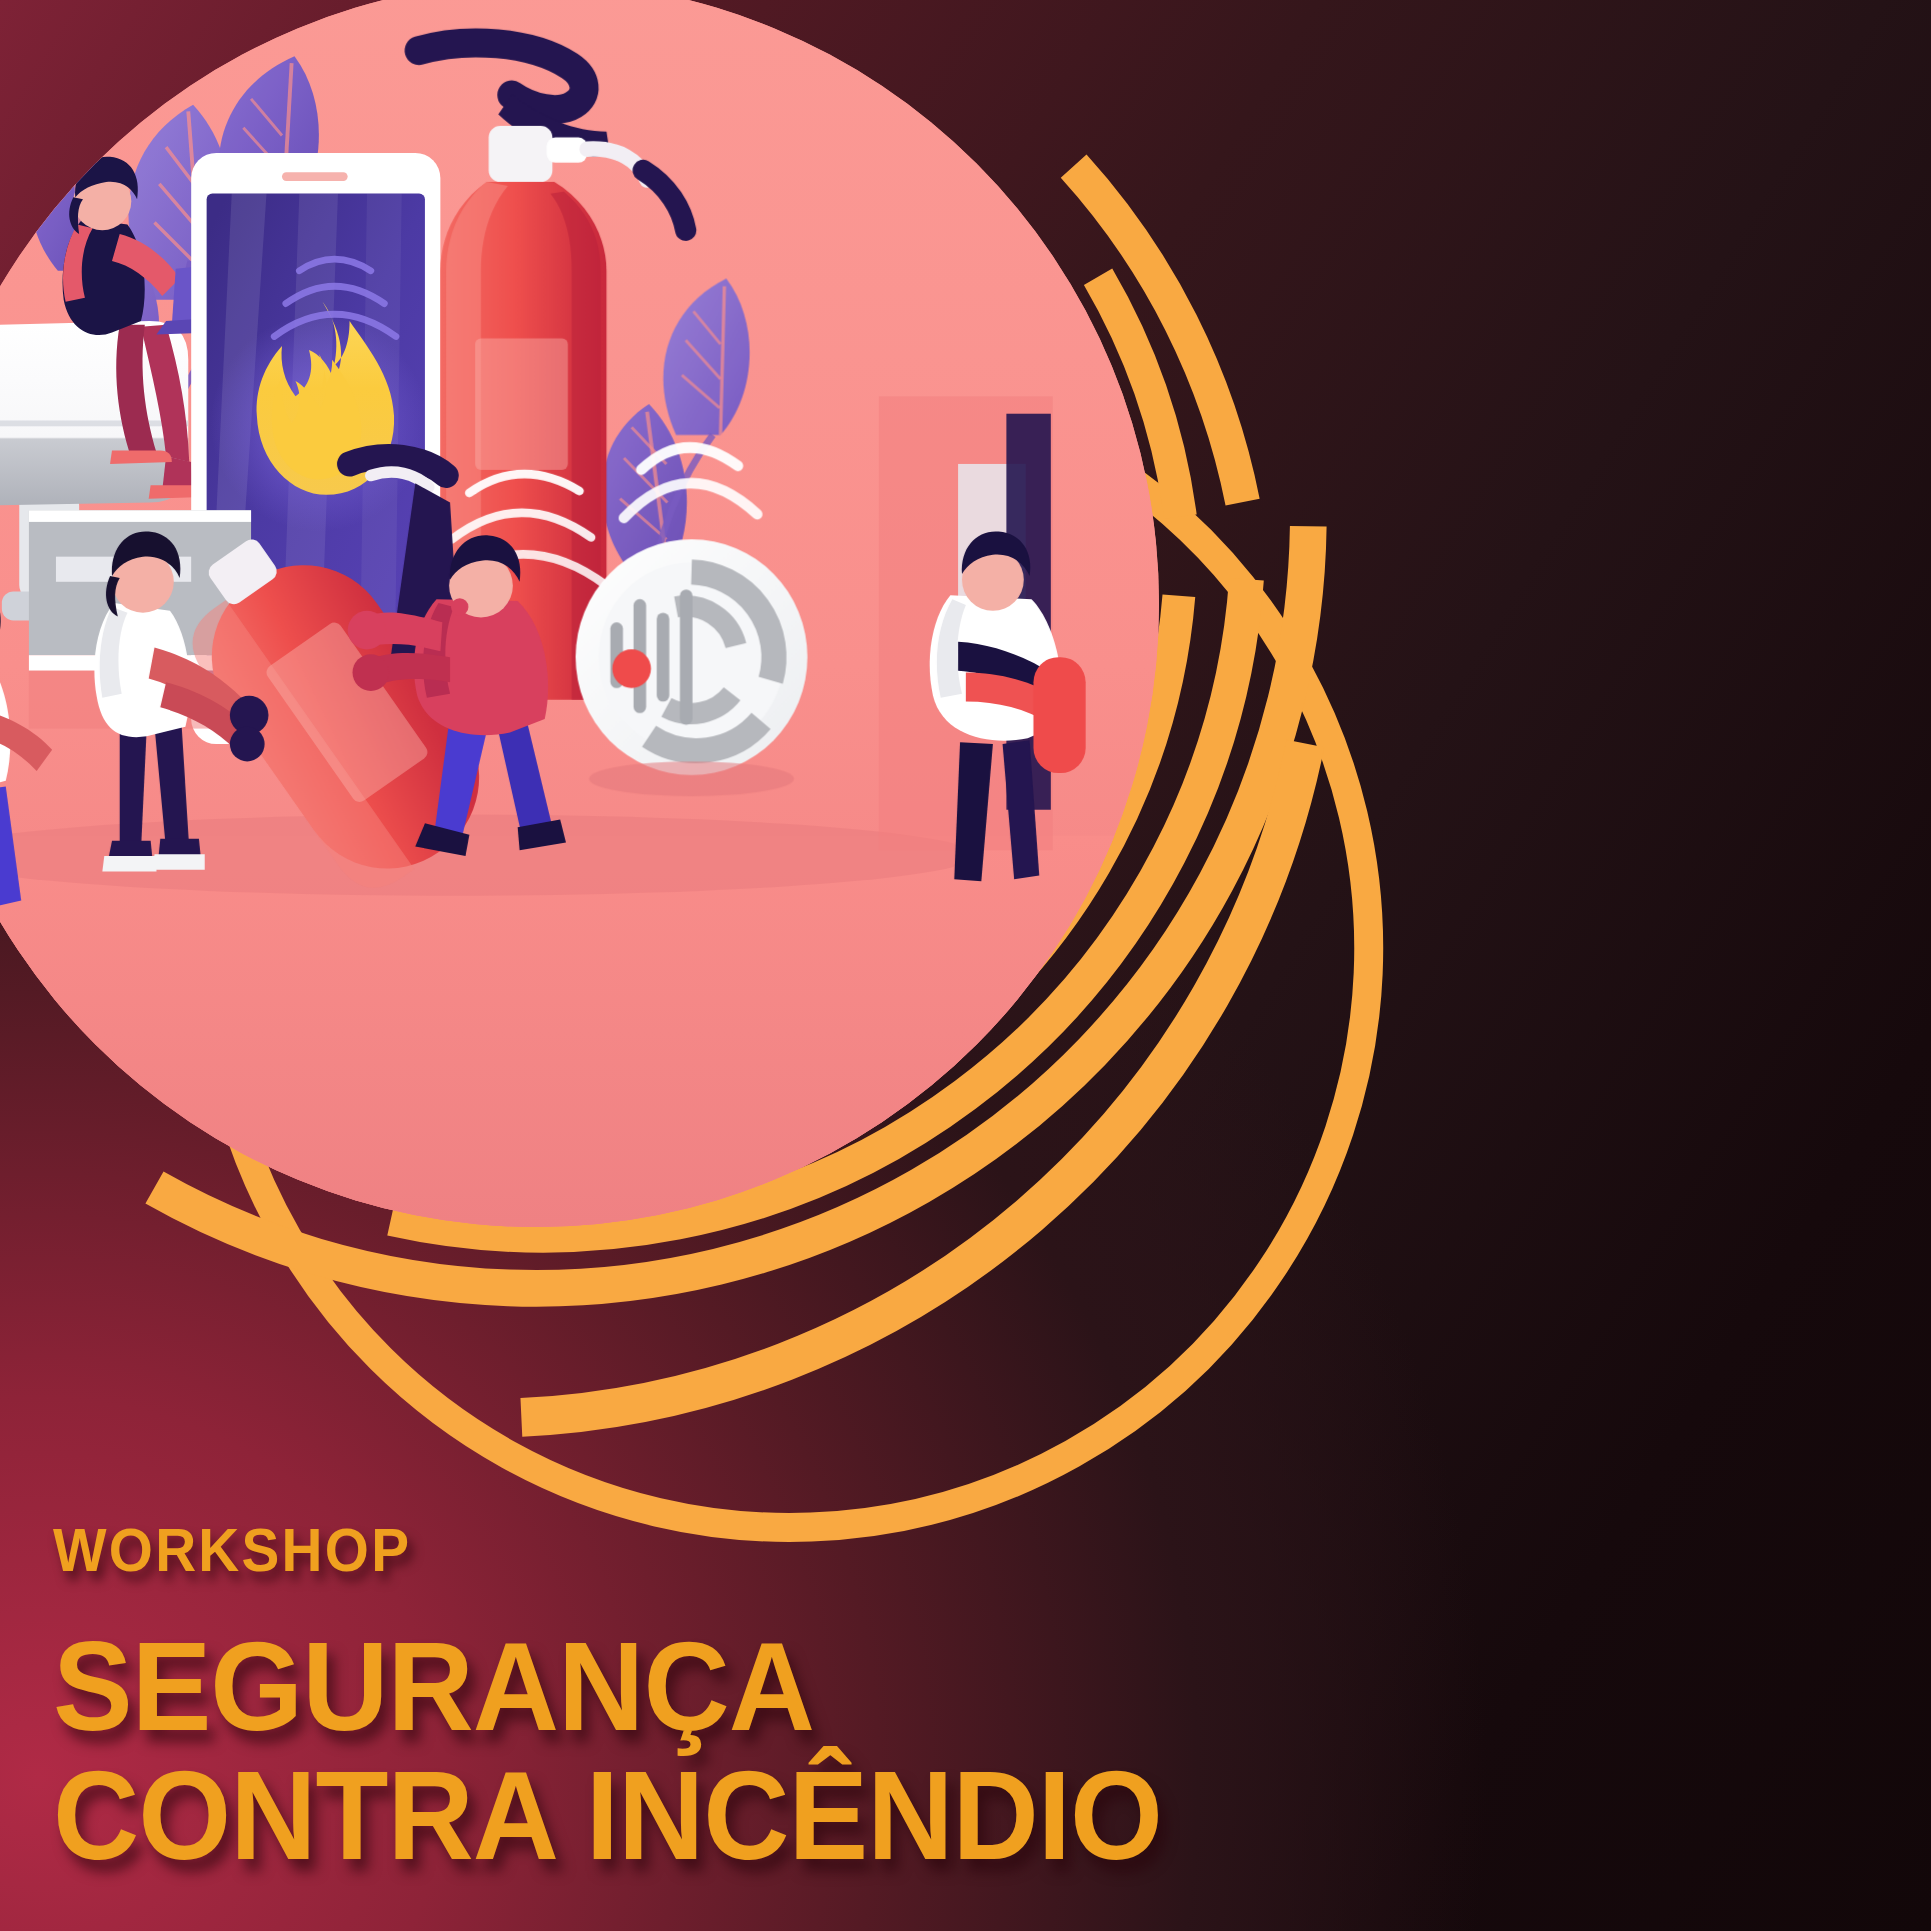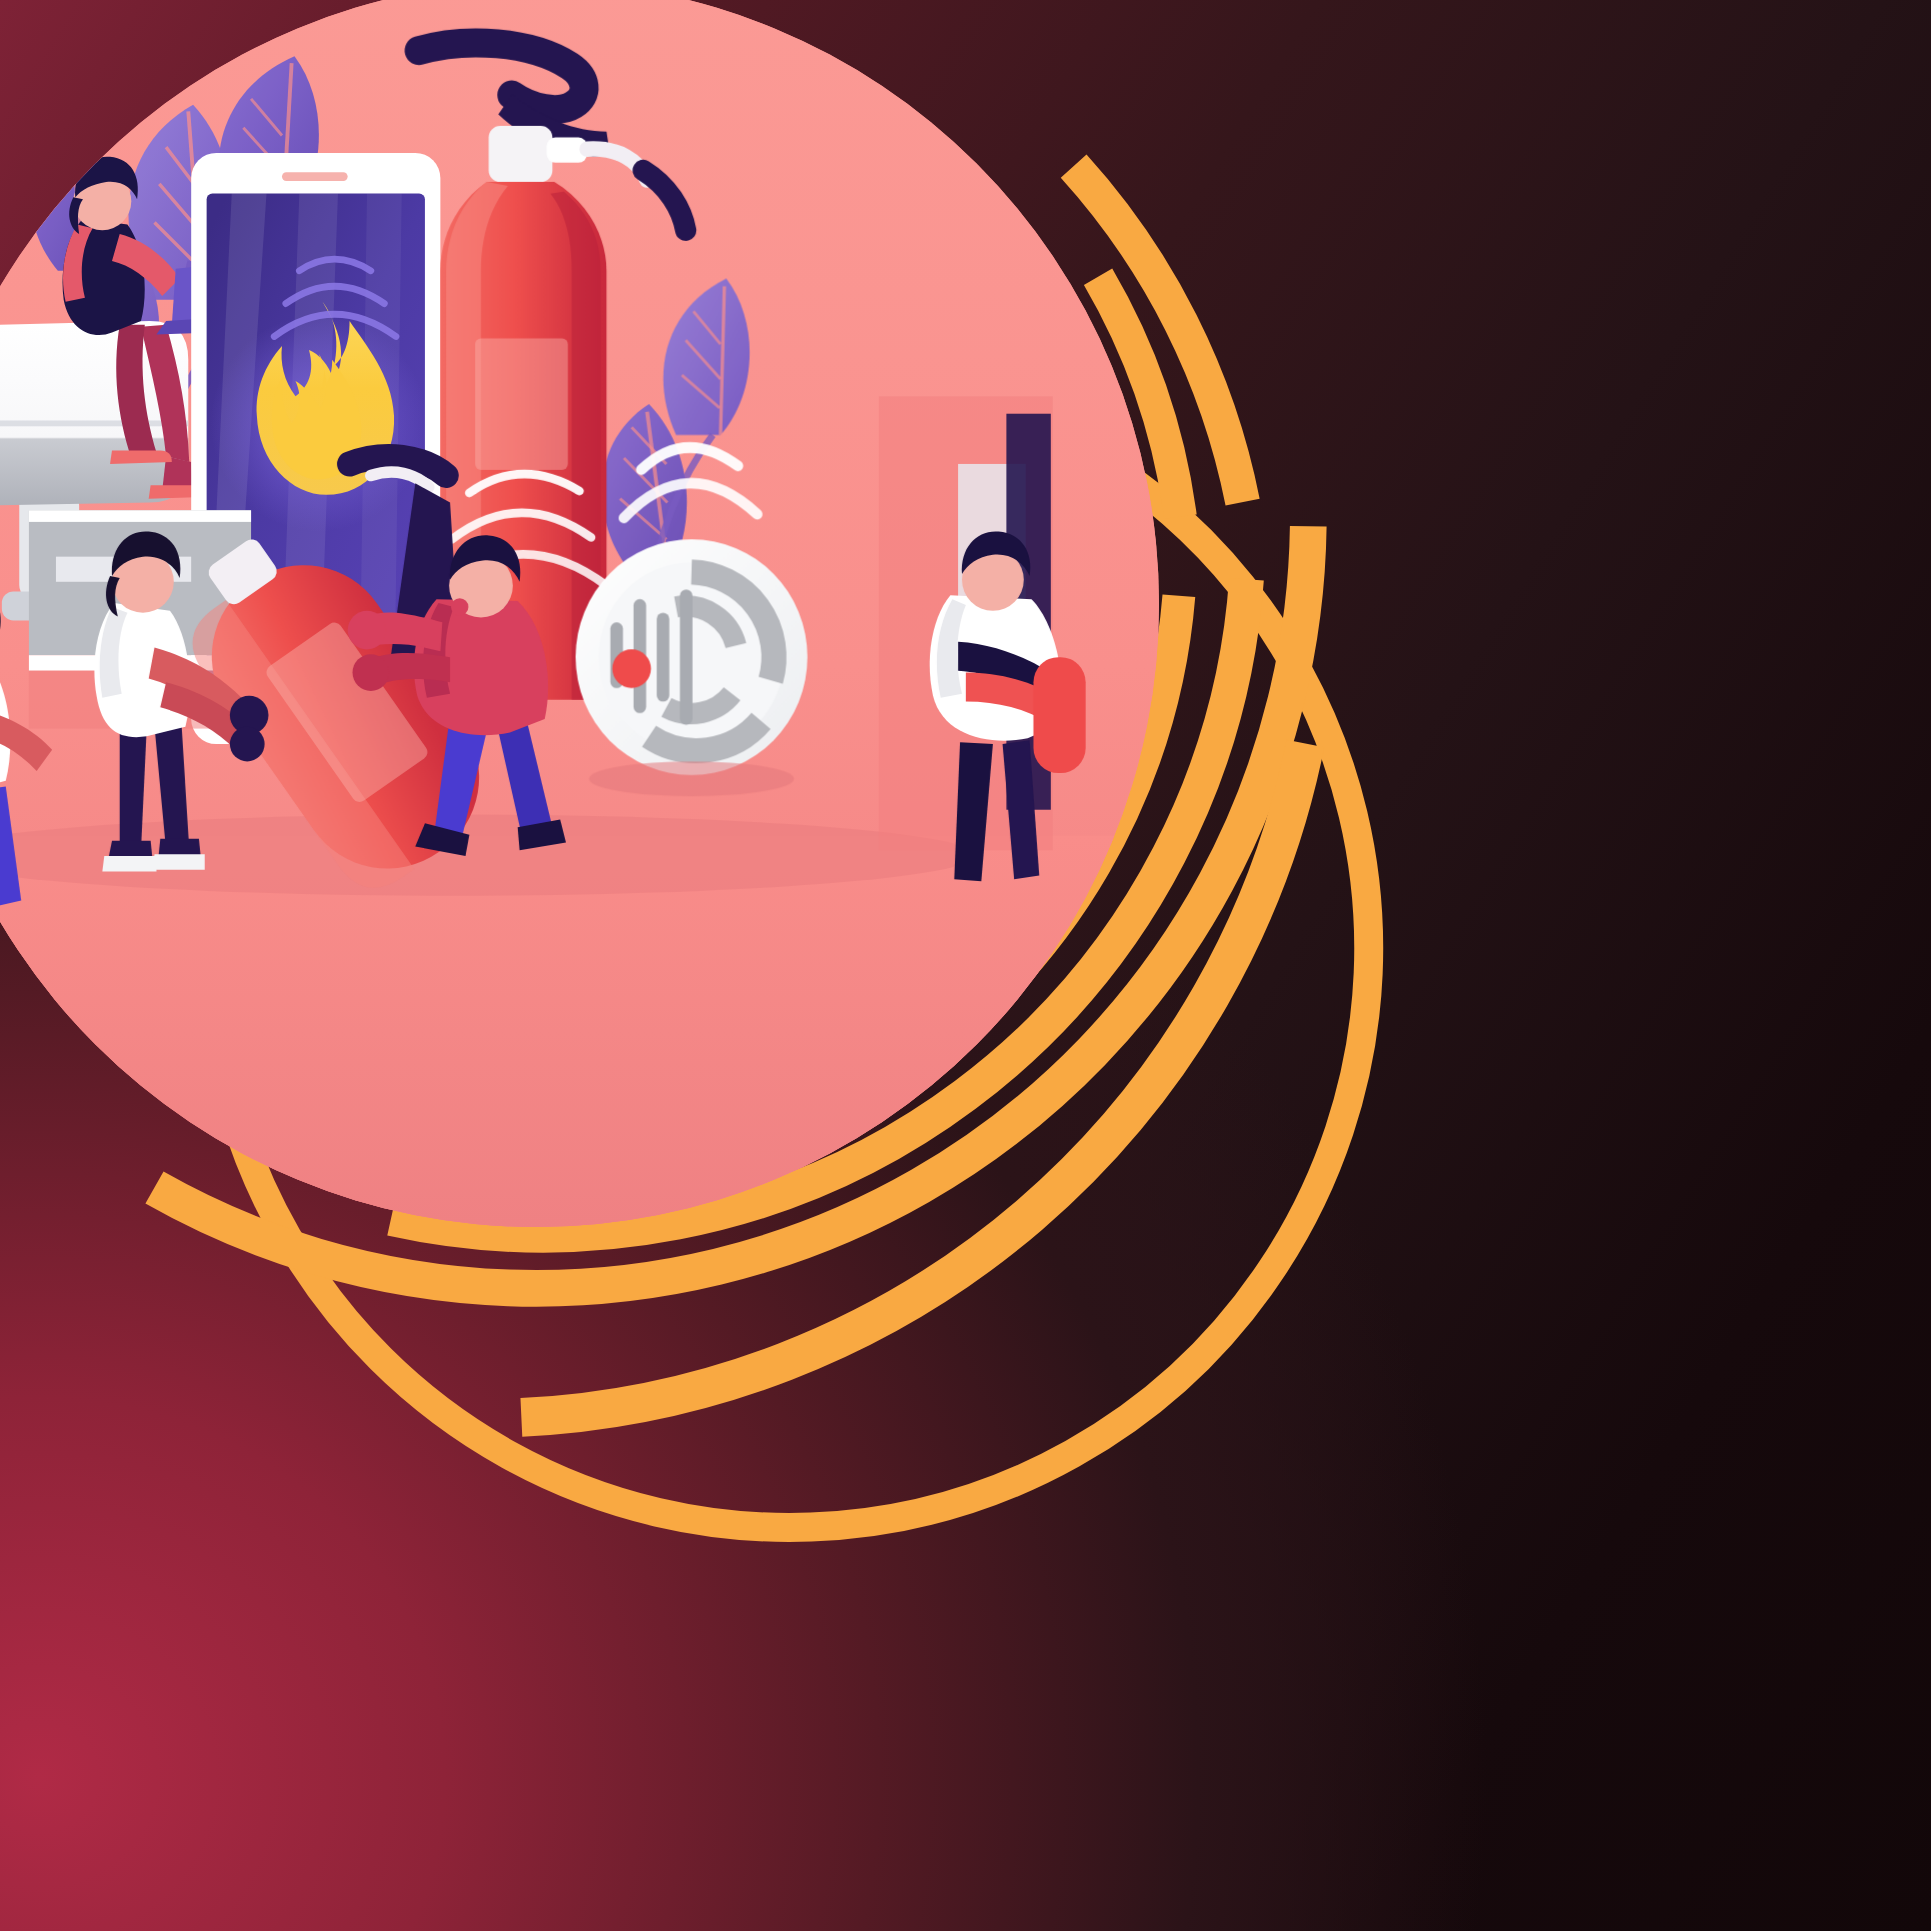--- a/index.html
+++ b/index.html
@@ -410,15 +410,22 @@
         <path d="M1090 716 C1126 716 1160 726 1186 742 L1176 768 C1152 754 1124 746 1090 746 Z" fill="#ef5252"></path>
         <rect x="1160" y="700" width="54" height="120" rx="26" fill="#ef4b4b"></rect>
 
         <circle cx="1118" cy="620" r="32" fill="#f4b0a6"></circle>
         <path d="M1086 614 C1084 586 1102 568 1124 570 C1148 572 1160 592 1156 616 C1150 602 1136 592 1118 594 C1102 596 1092 604 1086 614 Z" fill="#1a1140"></path>
       </g>
 
     </svg>
   </div>
 
+  <div id="textblock">
+    <div class="kicker">WORKSHOP</div>
+    <div class="headline">
+      <span class="l1">SEGURANÇA</span>
+      <span class="l2">CONTRA INCÊNDIO</span>
+    </div>
+  </div>
 
 </div>
 
 
 </body></html>

